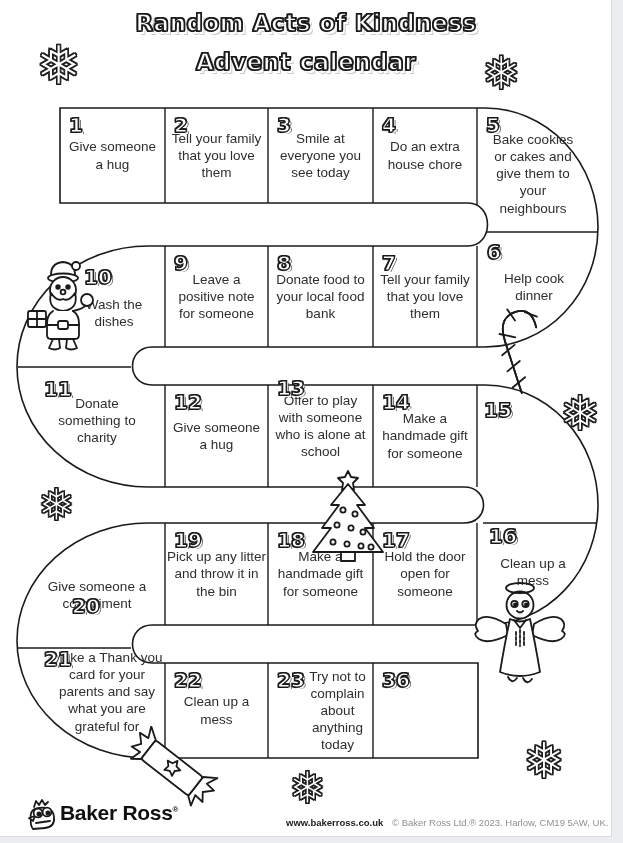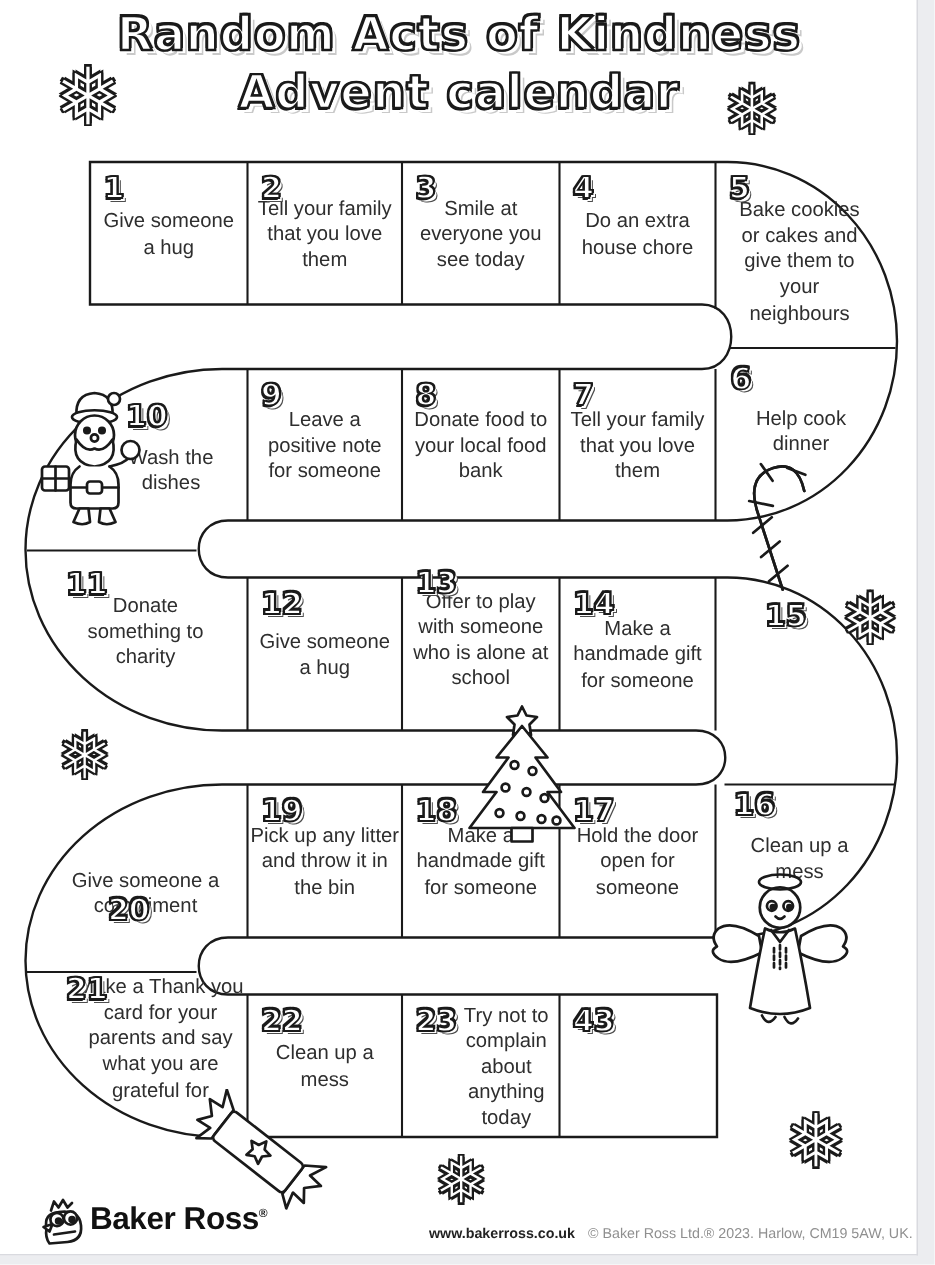--- a/index.html
+++ b/index.html
@@ -7,21 +7,21 @@
     width:623px;height:843px;background:#ecedf0;position:relative;
     font-family:"Liberation Sans", sans-serif;
   }
   .page{
     position:absolute;left:0;top:0;width:611px;height:836px;background:#fff;overflow:hidden;
     border-right:1px solid #d9dadf;border-bottom:1px solid #d9dadf;
   }
   
   .title{
     position:absolute;top:4px;left:0;width:612px;text-align:center;
-    font-family:"DejaVu Sans", sans-serif;font-weight:bold;font-size:31px;line-height:39px;
+    font-family:"DejaVu Sans", sans-serif;font-weight:bold;font-size:23px;line-height:39px;
     color:#fff;letter-spacing:.5px;
     -webkit-text-stroke:1.6px #1a1a1a;
     text-shadow:-1px -1px 0 #1a1a1a,1px -1px 0 #1a1a1a,-1px 1px 0 #1a1a1a,
                 2.6px 2.6px 0 #ffffff,3.6px 3.6px 0 #c9c9c9;
   }
   .title span{display:block;}
   
   .board{position:absolute;left:0;top:0;}
   
   .cell{
@@ -43,21 +43,21 @@
   .c5 {left:477px;top:108px;width:112px;height:126px;align-items:flex-start;padding-top:23px;} .c5 .task{width:95px;}
   .c6 {left:479px;top:236px;width:110px;height:105px;align-items:flex-start;padding-top:34px;} .c6 .num{left:8px;top:4px;}
   .c7 {left:373px;top:246px;width:104px;height:101px;} .c7 .task{width:94px;}
   .c8 {left:268px;top:246px;width:105px;height:101px;} .c8 .task{width:104px;}
   .c9 {left:165px;top:246px;width:103px;height:101px;} .c9 .task{width:92px;}
   .c10{left:60px;top:246px;width:108px;height:101px;align-items:flex-start;padding-top:50px;} .c10 .num{left:24px;top:19px;} .c10 .task{width:90px;}
   .c11{left:28px;top:370px;width:138px;height:117px;align-items:flex-start;padding-top:25px;} .c11 .num{left:16px;top:7px;} .c11 .task{width:108px;}
   .c12{left:165px;top:385px;width:103px;height:102px;}
   .c13{left:268px;top:371px;width:105px;height:110px;} .c13 .task{width:100px;}
   .c14{left:373px;top:385px;width:104px;height:102px;}
-  .c15{left:503px;top:385px;width:118px;height:138px;align-items:flex-start;padding-top:44px;} .c15 .num{left:7px;top:13px;} .c15 .task{width:102px;}
+  .c15{left:477px;top:385px;width:118px;height:138px;align-items:flex-start;padding-top:44px;} .c15 .num{left:7px;top:13px;} .c15 .task{width:102px;}
   .c16{left:479px;top:523px;width:108px;height:100px;align-items:flex-start;padding-top:32px;} .c16 .num{left:10px;top:1px;} .c16 .task{width:80px;}
   .c17{left:373px;top:523px;width:104px;height:102px;} .c17 .task{width:100px;}
   .c18{left:268px;top:523px;width:105px;height:102px;}
   .c19{left:165px;top:523px;width:103px;height:102px;} .c19 .task{width:103px;}
   .c20{left:28px;top:523px;width:138px;height:125px;align-items:flex-start;padding-top:55px;} .c20 .num{left:44px;top:25px;margin-top:46px;} .c20 .task{width:112px;}
   .c21{left:28px;top:640px;width:138px;height:120px;align-items:flex-start;justify-content:flex-end;padding-top:9px;padding-right:3px;} .c21 .num{left:16px;top:7px;} .c21 .task{width:118px;}
   .c22{left:165px;top:663px;width:103px;height:95px;} .c22 .task{width:80px;}
   .c23{left:268px;top:663px;width:105px;height:95px;} .c23 .task{width:102px;padding-left:34px;}
   .c24{left:373px;top:663px;width:105px;height:95px;} .c24 .task{width:100px;}
   
@@ -209,21 +209,21 @@
     </div>
   <div class="cell c22">
       <span class="num">22</span>
       <span class="task">Clean up a mess</span>
     </div>
   <div class="cell c23">
       <span class="num">23</span>
       <span class="task">Try not to complain about anything today</span>
     </div>
   <div class="cell c24">
-      <span class="num">43</span>
+      <span class="num">36</span>
     </div>
 
   <span class="flake f-tl">❅</span>
   <span class="flake f-tr">❅</span>
   <span class="flake f-mr">❅</span>
   <span class="flake f-ml">❅</span>
   <span class="flake f-bc">❅</span>
   <span class="flake f-br">❅</span>
 
   <svg class="deco" style="left:12px;top:258px;" width="102" height="94" viewBox="0 0 102 94">

